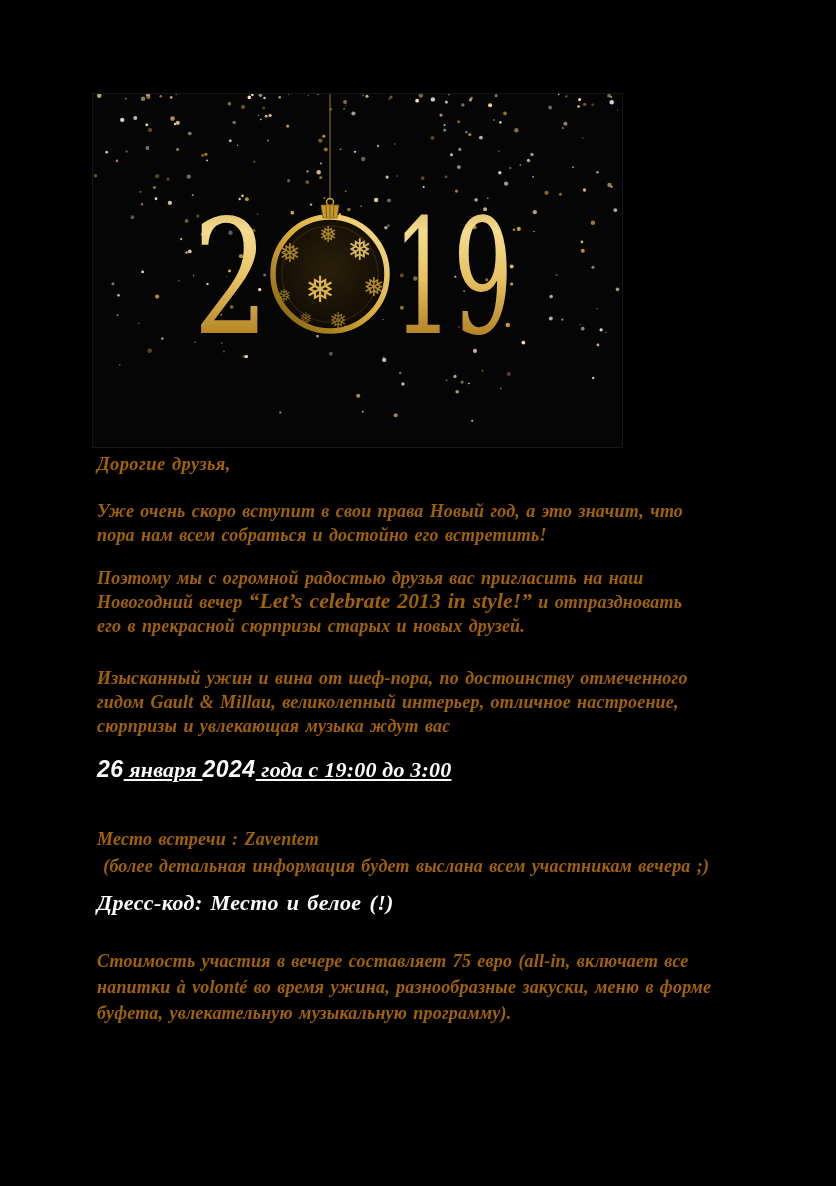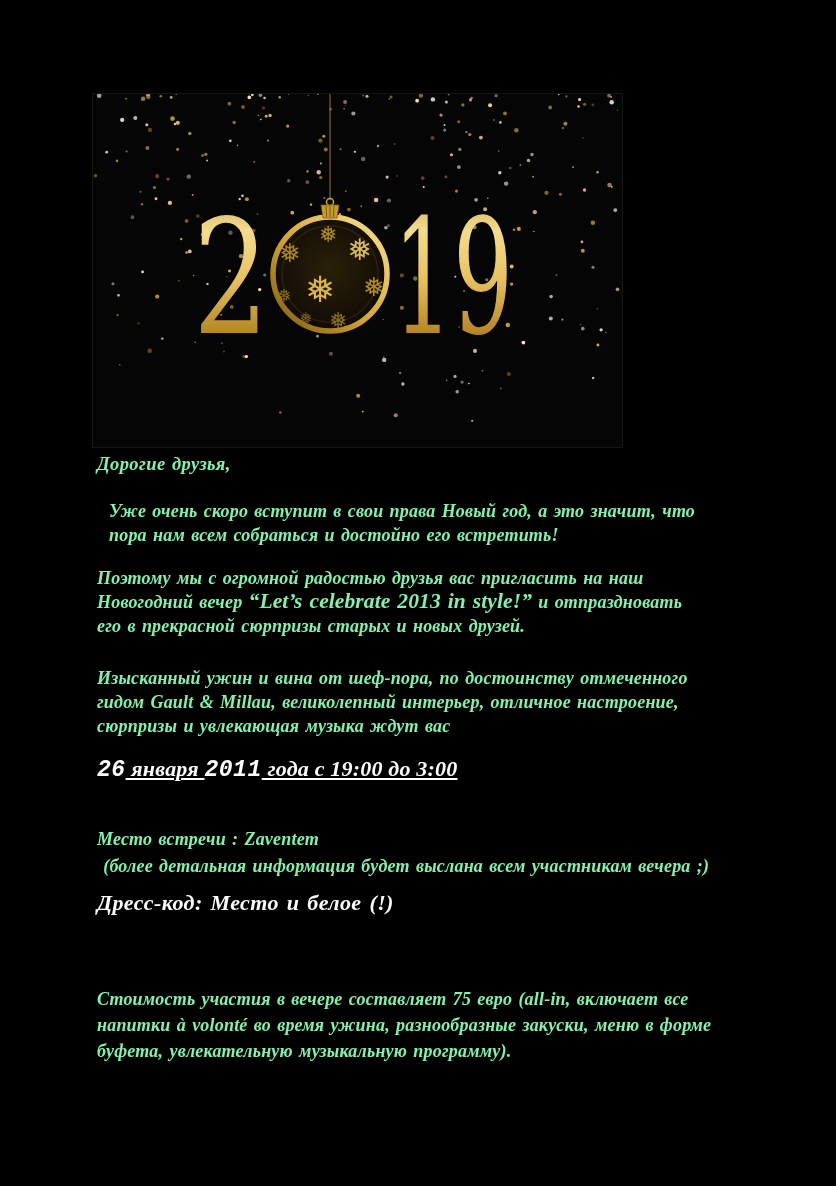--- a/index.html
+++ b/index.html
@@ -9,34 +9,34 @@
     font-family:"Liberation Serif",serif;
   }
   .hero{
     position:absolute;left:93px;top:94px;width:529px;height:353px;
     background:#050505;outline:1px solid #151515;
   }
   .hero svg{display:block;}
   .block{position:absolute;left:97px;width:665px;}
   .body-text{
     font-style:italic;font-weight:bold;font-size:18px;line-height:24px;
-    letter-spacing:.2px;word-spacing:1.5px;white-space:pre-line;color:#86efac;
+    letter-spacing:.2px;word-spacing:1.5px;white-space:pre-line;color:#a16207;
   }
   .greeting{top:452px;font-size:18.5px;letter-spacing:.4px;}
-  .para-intro{top:499px;margin-left:12px;}
+  .para-intro{top:499px;}
   .para-invite{top:566px;}
   .em-phrase{font-size:21.5px;line-height:1;letter-spacing:.1px;}
   .para-dinner{top:666px;}
   .date-line{top:756px;font-style:italic;font-weight:bold;white-space:nowrap;}
-  .date-sans{font-family:Liberation Mono, monospace;font-size:23px;letter-spacing:.5px;margin-top:13px;}
+  .date-sans{font-family:Liberation Sans, sans-serif;font-size:23px;letter-spacing:.5px;margin-top:13px;}
   .date-serif{font-size:22px;letter-spacing:.2px;text-decoration:underline;}
   .venue{top:827px;font-style:italic;}
   .note{top:854px;white-space:pre-wrap;}
   .dress{top:888px;font-style:italic;font-weight:600;font-size:22px;line-height:30px;letter-spacing:.4px;word-spacing:2px;}
-  .para-price{top:986px;line-height:26px;}
+  .para-price{top:948px;line-height:26px;}
 </style>
 </head>
 <body>
 
 <div class="hero">
   <svg width="529" height="353" viewBox="0 0 529 353">
     <defs>
       <linearGradient id="goldGrad" x1="0" y1="0" x2="0" y2="1">
         <stop offset="0" stop-color="#caa045"></stop>
         <stop offset="0.25" stop-color="#f3dc8e"></stop>
@@ -358,21 +358,21 @@
 
 <div class="block body-text para-invite"><span>Поэтому мы с огромной радостью друзья вас пригласить на наш</span>
 <span>Новогодний вечер </span><span class="em-phrase">“Let’s celebrate 2013 in style!”</span><span> и отпраздновать</span>
 <span>его в прекрасной сюрпризы старых и новых друзей.</span></div>
 
 <div class="block body-text para-dinner">Изысканный ужин и вина от шеф-пора, по достоинству отмеченного
 гидом Gault &amp; Millau, великолепный интерьер, отличное настроение,
 сюрпризы и увлекающая музыка ждут вас</div>
 
 <div class="block date-line">
-  <span class="date-sans">26</span><span class="date-serif"> января </span><span class="date-sans">2011</span><span class="date-serif"> года с 19:00 до 3:00</span>
+  <span class="date-sans">26</span><span class="date-serif"> января </span><span class="date-sans">2024</span><span class="date-serif"> года с 19:00 до 3:00</span>
 </div>
 
 <div class="block body-text venue">Место встречи : Zaventem</div>
 
 <div class="block body-text note"> (более детальная информация будет выслана всем участникам вечера ;)</div>
 
 <div class="block dress">Дресс-код: Место и белое (!)</div>
 
 <div class="block body-text para-price">Стоимость участия в вечере составляет 75 евро (all-in, включает все
 напитки à volonté во время ужина, разнообразные закуски, меню в форме

